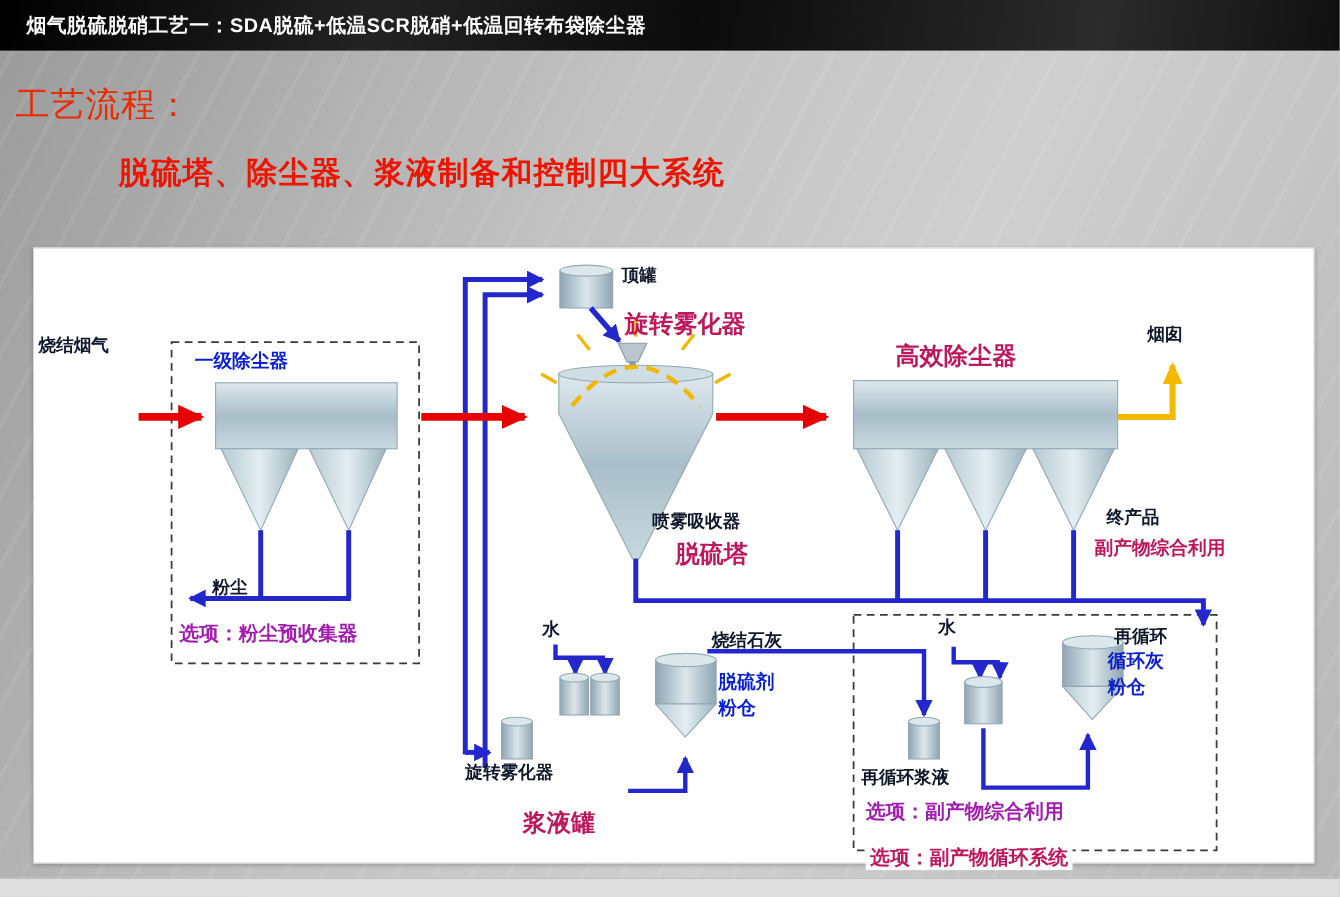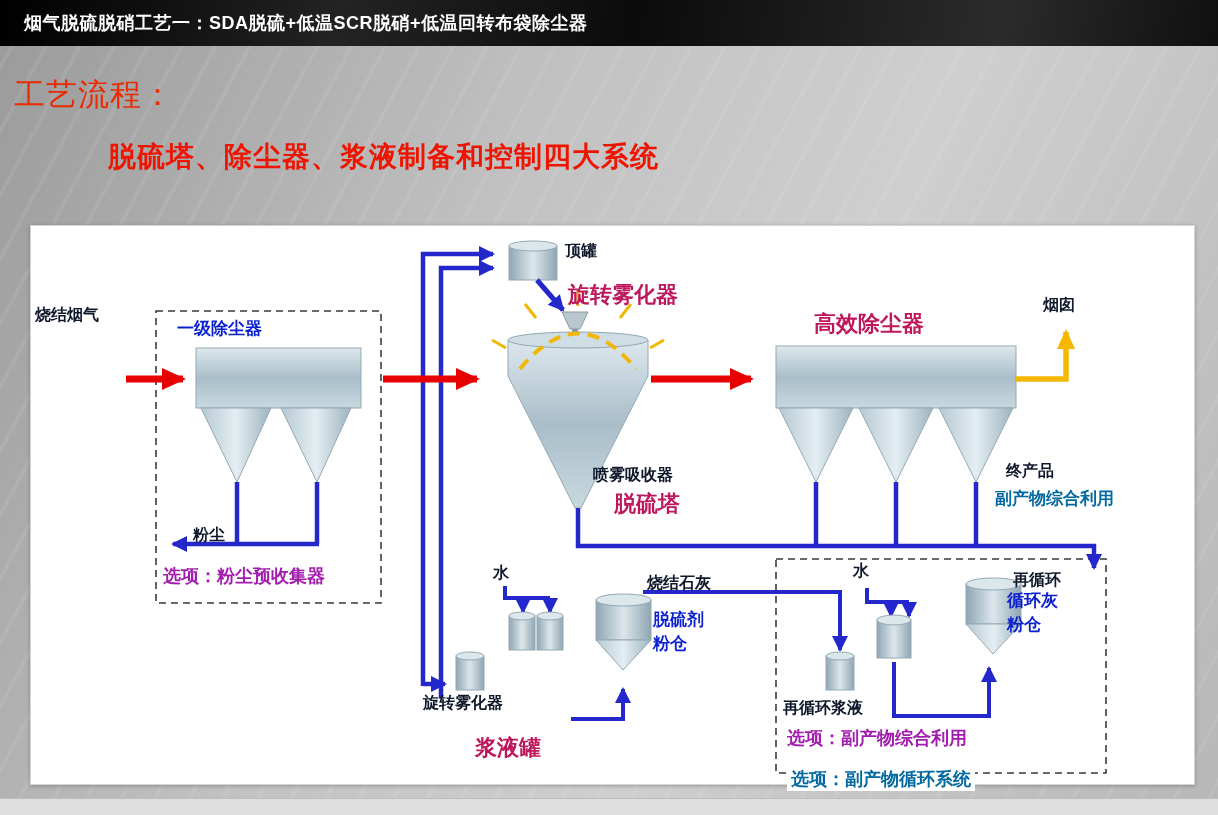--- a/index.html
+++ b/index.html
@@ -31,21 +31,21 @@
   }
   .panel{
     position:absolute;left:30px;top:225px;width:1163px;height:558px;
     background:#ffffff;border:1px solid #d5d5d5;box-shadow:0 1px 4px rgba(0,0,0,.25);
   }
   .panel svg{position:absolute;left:0;top:0;}
   .lbl{position:absolute;white-space:nowrap;line-height:1.15;font-weight:bold;}
   .black{color:#0f172a;font-size:16px;}
   .blue{color:#0a1fd0;font-size:17px;}
   .blue-lg{color:#be185d;font-size:22px;}
-  .red{color:#0369a1;font-size:17px;background:#ffffff;padding:1px 4px;}
+  .red{color:#be185d;font-size:17px;background:#ffffff;padding:1px 4px;}
   .opt{color:#a21caf;font-size:18px;}
   .bottomband{
     position:absolute;left:0;top:798px;width:1218px;height:17px;
     background:#dedede;border-top:1px solid #bdbdbd;
   }
 </style>
 </head>
 <body>
 
 <div class="slide">

